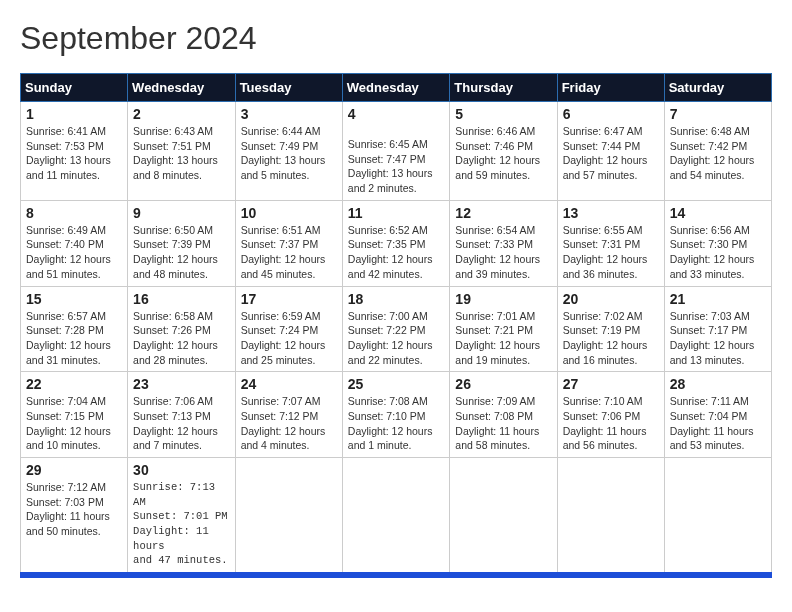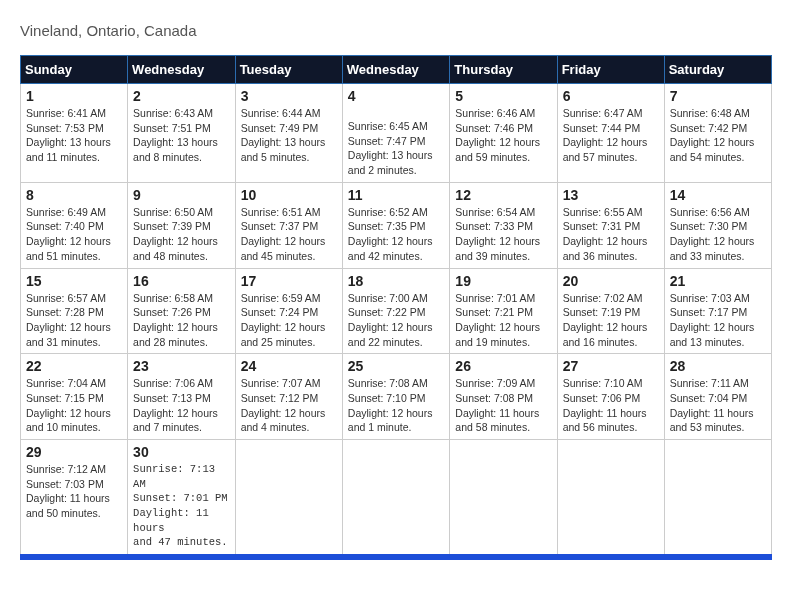--- a/index.html
+++ b/index.html
@@ -78,21 +78,21 @@
     }
     .shaded {
       background: #f0f0f0;
     }
   </style>
 </head>
 <body>
 
 <div class="header">
   <div class="title-area">
-    <div class="location">Vineland, Ontario, Canada</div>
+    <div class="month-title">September 2024</div>
   </div>
 </div>
 
 <table class="calendar">
   <thead>
     <tr>
     <th>Sunday</th>
         <th>Wednesday</th>
         <th>Tuesday</th>
         <th>Wednesday</th>

